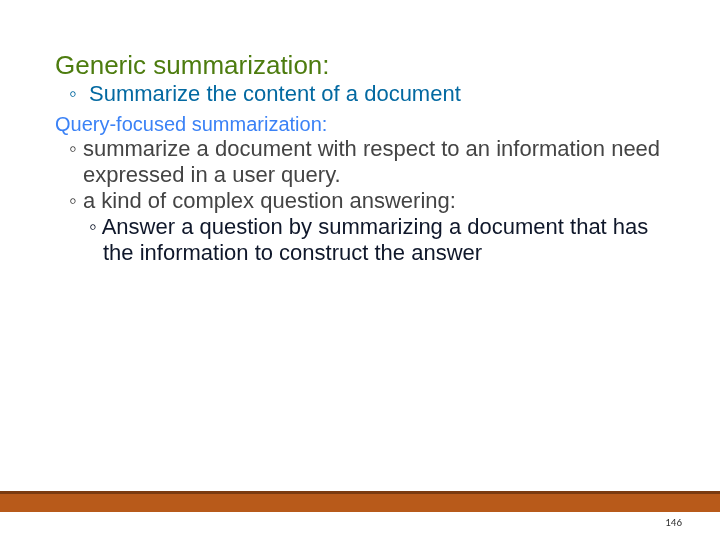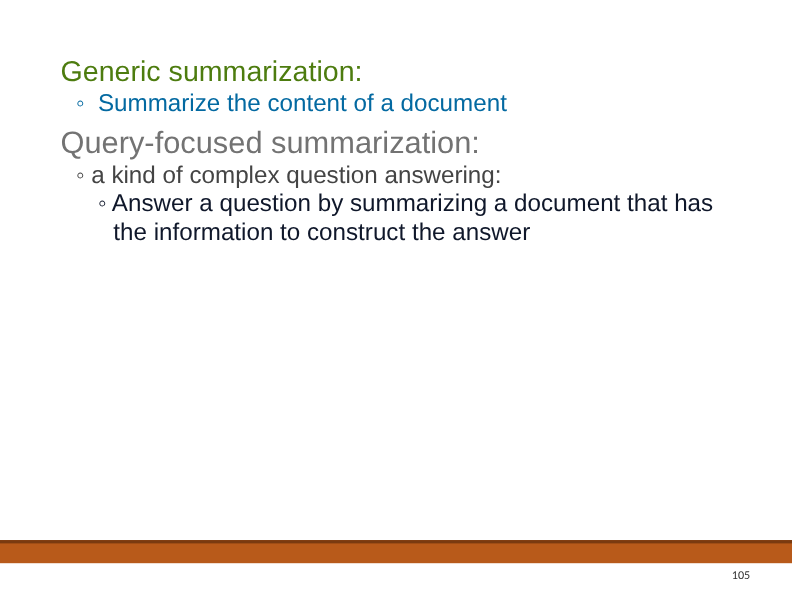--- a/index.html
+++ b/index.html
@@ -25,23 +25,23 @@
     letter-spacing: 0.1px;
   }
   .section-red {
     font-size: 26px;
     font-weight: 400;
     color: #4d7c0f;
     line-height: 1.18;
     margin-top: 2px;
   }
   .section-black {
-    font-size: 28px;
+    font-size: 20px;
     font-weight: 400;
-    color: #737373;
+    color: #3b82f6;
     line-height: 1.18;
     margin-top: 6px;
   }
   .sub1 {
     font-size: 22px;
     color: #0369a1;
     line-height: 1.18;
     padding-left: 28px;
     text-indent: -14px;
     margin-top: 0;
@@ -82,18 +82,19 @@
 </style>
 </head>
 <body>
 
 <div class="slide">
 
   <div class="section-red">Generic summarization:</div>
   <div class="sub1">◦&nbsp; Summarize the content of a document</div>
 
   <div class="section-black">Query-focused summarization:</div>
+  <div class="sub1b">◦ summarize a document with respect to an information need expressed in a user query.</div>
   <div class="sub1b">◦ a kind of complex question answering:</div>
   <div class="sub2">◦ Answer a question by summarizing a document that has the information to construct the answer</div>
 </div>
 
 <div class="footer-bar"></div>
-<div class="page-num">105</div>
+<div class="page-num">146</div>
 
 </body></html>

